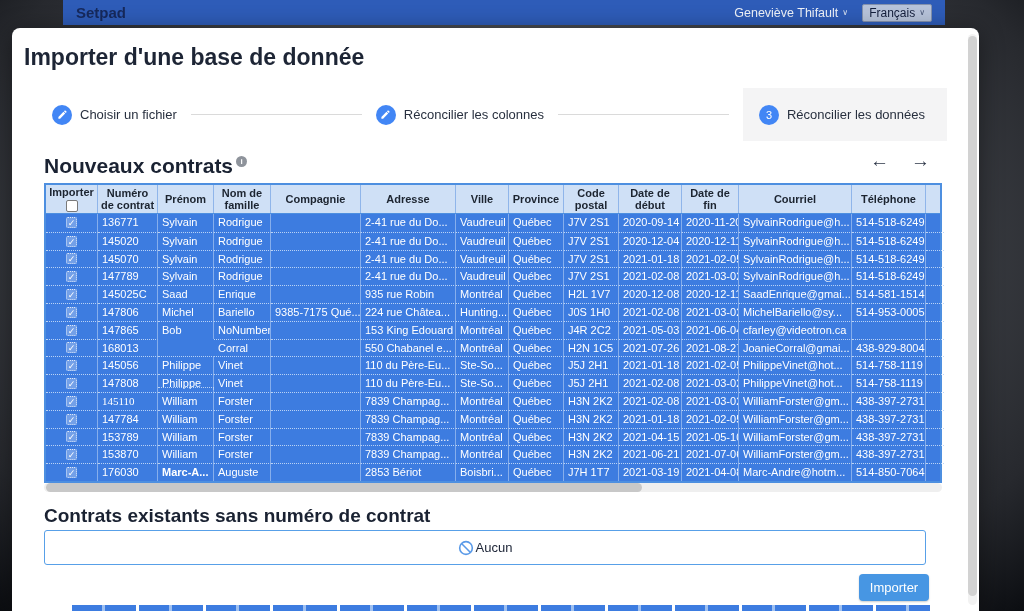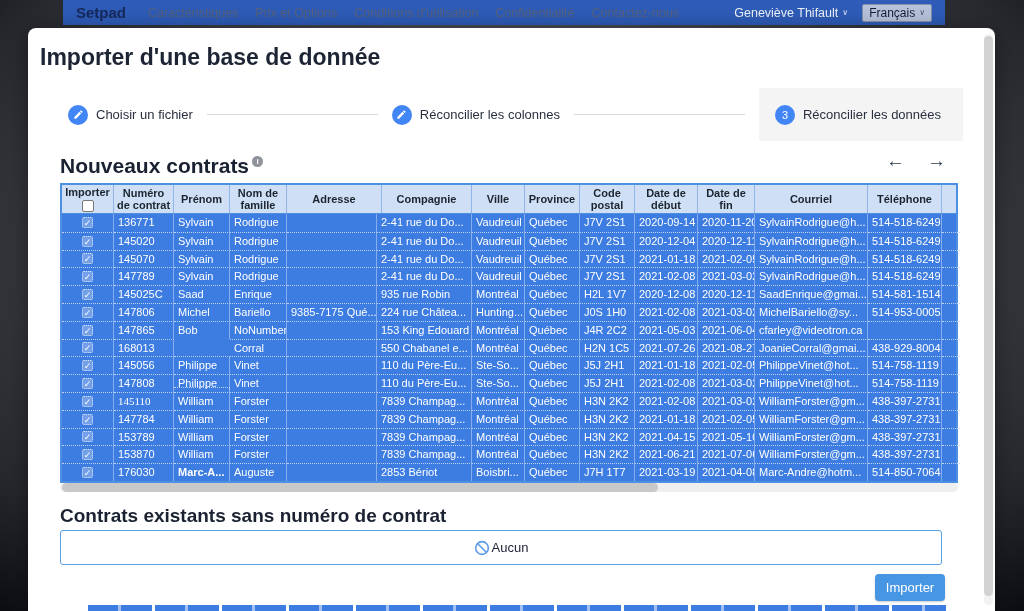--- a/index.html
+++ b/index.html
@@ -14,21 +14,21 @@
   .brand { color:#16295c; font-weight:bold; font-size:15px; margin-right:22px; }
   .nav-link { color:#56617e; font-size:12.5px; margin-right:17px; white-space:nowrap; cursor:pointer; }
   .nav-right { margin-left:auto; display:flex; align-items:center; gap:14px; }
   .user { color:#eef2f8; font-size:12.5px; display:flex; align-items:center; gap:4px; cursor:pointer; }
   .chev { font-size:8px; opacity:.9; }
   .lang { background:#b7c3da; border:1px solid #8391ad; border-radius:2px; color:#141f3c;
     font-size:12px; padding:1px 6px; display:flex; align-items:center; gap:4px; cursor:pointer; }
   .lang .chev { color:#3c4a6b; }
 
   
-  .modal { position:absolute; left:28px; top:28px; width:967px; height:583px; background:#ffffff;
+  .modal { position:absolute; left:12px; top:28px; width:967px; height:583px; background:#ffffff;
     border-radius:8px 8px 0 0; box-shadow:0 4px 24px rgba(0,0,0,.45); }
   .page-title { position:absolute; left:12px; top:16px; font-size:23px; font-weight:bold; color:#1d2535; }
 
   
   .stepper { position:absolute; left:40px; top:60px; width:895px; height:53px; display:flex; align-items:center; }
   .step { display:flex; align-items:center; gap:8px; cursor:pointer; }
   .step-circle { width:20px; height:20px; border-radius:50%; background:#4286f5; color:#fff;
     display:flex; align-items:center; justify-content:center; font-size:11px; flex:none; }
   .step-label { font-size:13px; color:#28303f; white-space:nowrap; }
   .connector { flex:1; height:1px; background:#dadada; margin:0 14px; }
@@ -82,27 +82,20 @@
   .vscroll { position:absolute; left:956px; top:6px; width:9px; height:571px; background:#f2f2f2; border-radius:5px; }
   .vthumb { position:absolute; left:0; top:2px; width:9px; height:560px; background:#d2d2d2; border-radius:5px; cursor:pointer; }
 </style>
 </head>
 <body>
 
 <div class="stage">
 
   <div class="nav">
     <span class="brand">Setpad</span>
-    <span style="display:flex;align-items:center;">
-        <span class="nav-link">Caractéristiques</span>
-        <span class="nav-link">Prix et Options</span>
-        <span class="nav-link">Conditions d'utilisation</span>
-        <span class="nav-link">Confidentialité</span>
-        <span class="nav-link">Contactez-nous</span>
-      </span>
     <span class="nav-right">
       <span class="user">
         <span>Geneviève Thifault</span>
         <span class="chev">∨</span>
       </span>
       <span class="lang">
         <span>Français</span>
         <span class="chev">∨</span>
       </span>
     </span>
@@ -147,22 +140,22 @@
 
     <div class="grid">
       <div class="thead">
           <div class="th" style="width: 52px;">
             <div>Importer</div>
             <div class="hcheck"></div>
           </div>
           <div class="th" style="width: 60px;">Numéro de contrat</div>
           <div class="th" style="width: 56px;">Prénom</div>
           <div class="th" style="width: 57px;">Nom de famille</div>
+          <div class="th" style="width: 90px;">Compagnie</div>
           <div class="th" style="width: 95px;">Adresse</div>
-          <div class="th" style="width: 90px;">Compagnie</div>
           <div class="th" style="width: 53px;">Ville</div>
           <div class="th" style="width: 55px;">Province</div>
           <div class="th" style="width: 55px;">Code postal</div>
           <div class="th" style="width: 63px;">Date de début</div>
           <div class="th" style="width: 57px;">Date de fin</div>
           <div class="th" style="width: 113px;">Courriel</div>
           <div class="th" style="width: 74px;">Téléphone</div>
           <div class="th" style="width: 18px;"></div>
         </div>
       <div>

